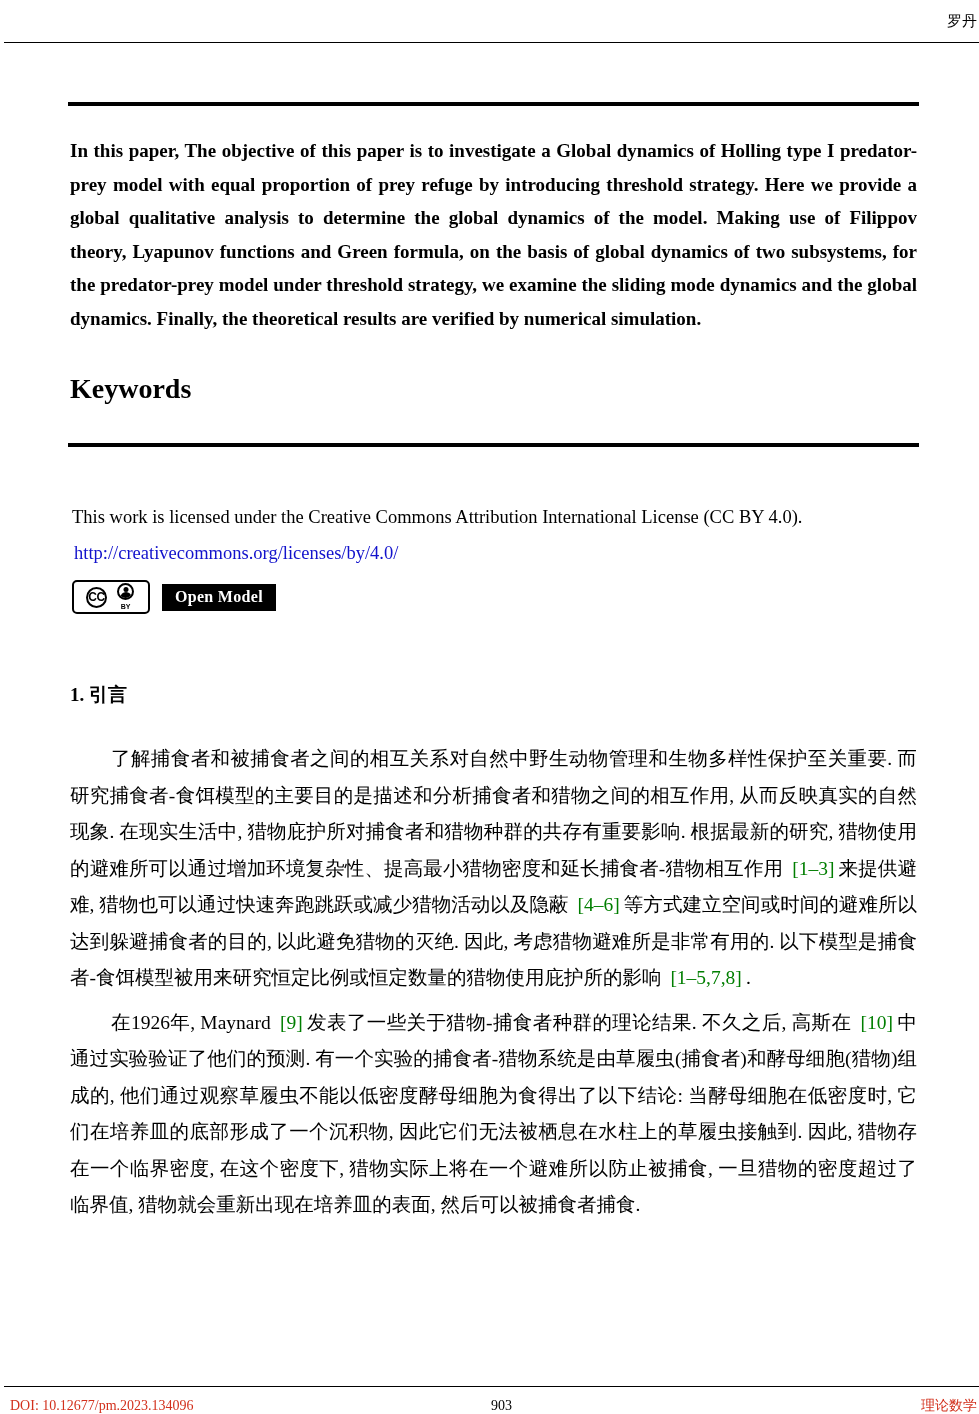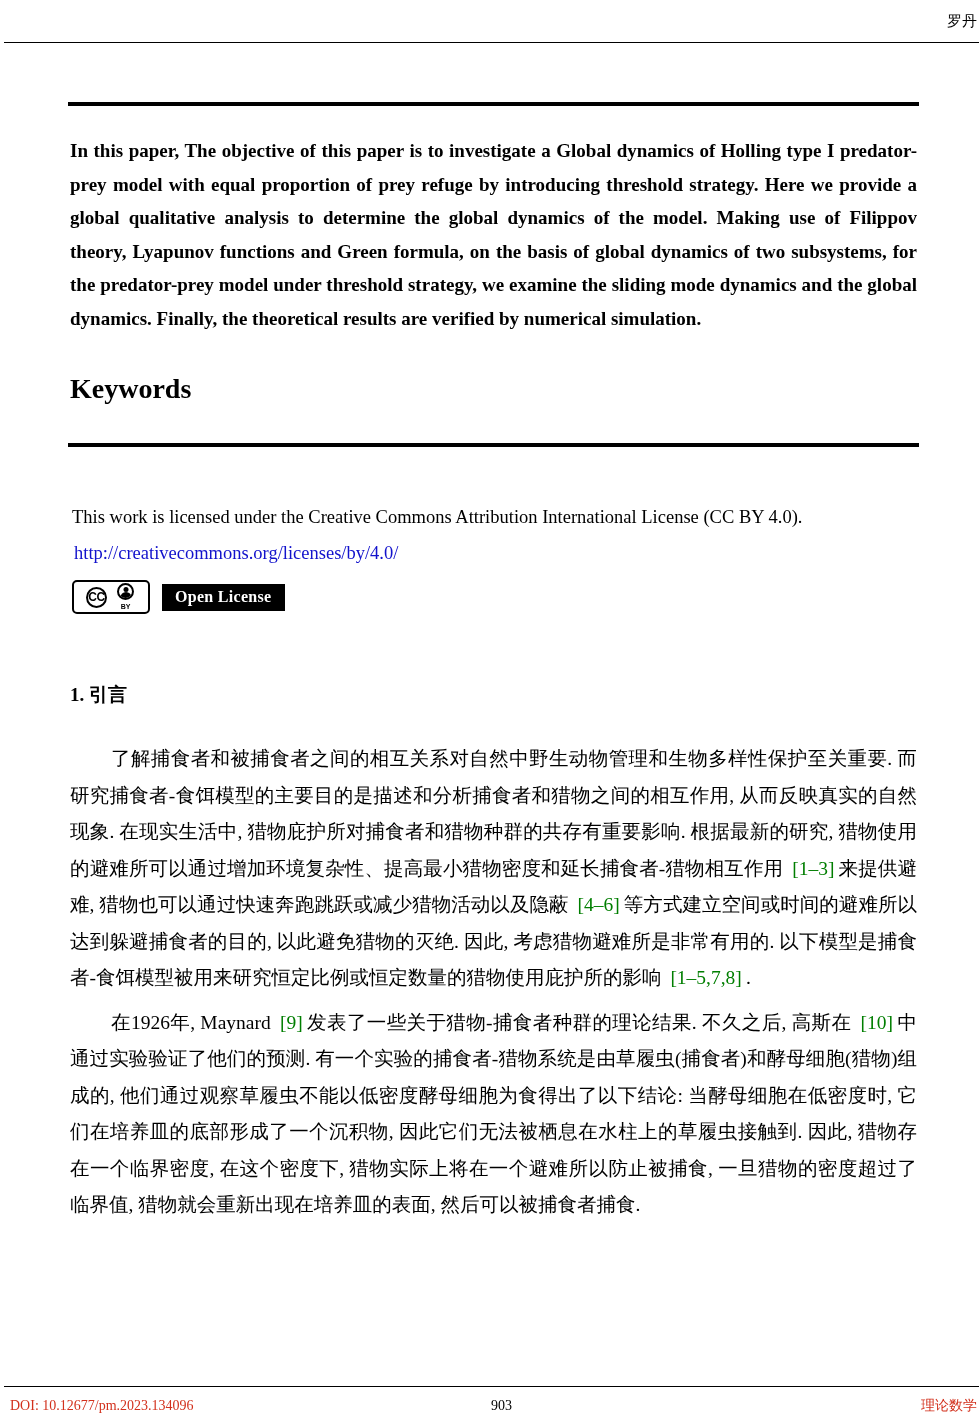--- a/index.html
+++ b/index.html
@@ -122,21 +122,21 @@
       <p>This work is licensed under the Creative Commons Attribution International License (CC BY 4.0).</p>
       <p><a class="url-link">http://creativecommons.org/licenses/by/4.0/</a></p>
       <div class="badges">
         <span class="cc-badge">
           <span class="cc-circle">CC</span>
           <span class="person-wrap">
             <span class="person-circle"></span>
             <span class="by-label">BY</span>
           </span>
         </span>
-        <span class="oa-badge">Open License</span>
+        <span class="oa-badge">Open Model</span>
       </div>
     </div>
 
     <h2 class="section-heading-cn">1. 引言</h2>
     <p class="cn-para"><span>了解捕食者和被捕食者之间的相互关系对自然中野生动物管理和生物多样性保护至关重要. 而研究捕食者-食饵模型的主要目的是描述和分析捕食者和猎物之间的相互作用, 从而反映真实的自然现象. 在现实生活中, 猎物庇护所对捕食者和猎物种群的共存有重要影响. 根据最新的研究, 猎物使用的避难所可以通过增加环境复杂性、提高最小猎物密度和延长捕食者-猎物相互作用 </span><span class="cite">[1–3]</span><span>来提供避难, 猎物也可以通过快速奔跑跳跃或减少猎物活动以及隐蔽 </span><span class="cite">[4–6]</span><span>等方式建立空间或时间的避难所以达到躲避捕食者的目的, 以此避免猎物的灭绝. 因此, 考虑猎物避难所是非常有用的. 以下模型是捕食者-食饵模型被用来研究恒定比例或恒定数量的猎物使用庇护所的影响 </span><span class="cite">[1–5,7,8]</span><span>.</span></p>
     <p class="cn-para"><span>在1926年, Maynard </span><span class="cite">[9]</span><span>发表了一些关于猎物-捕食者种群的理论结果. 不久之后, 高斯在 </span><span class="cite">[10]</span><span>中通过实验验证了他们的预测. 有一个实验的捕食者-猎物系统是由草履虫(捕食者)和酵母细胞(猎物)组成的, 他们通过观察草履虫不能以低密度酵母细胞为食得出了以下结论: 当酵母细胞在低密度时, 它们在培养皿的底部形成了一个沉积物, 因此它们无法被栖息在水柱上的草履虫接触到. 因此, 猎物存在一个临界密度, 在这个密度下, 猎物实际上将在一个避难所以防止被捕食, 一旦猎物的密度超过了临界值, 猎物就会重新出现在培养皿的表面, 然后可以被捕食者捕食.</span></p>
 
   </div>
 
   <div class="rule-footer"></div>

